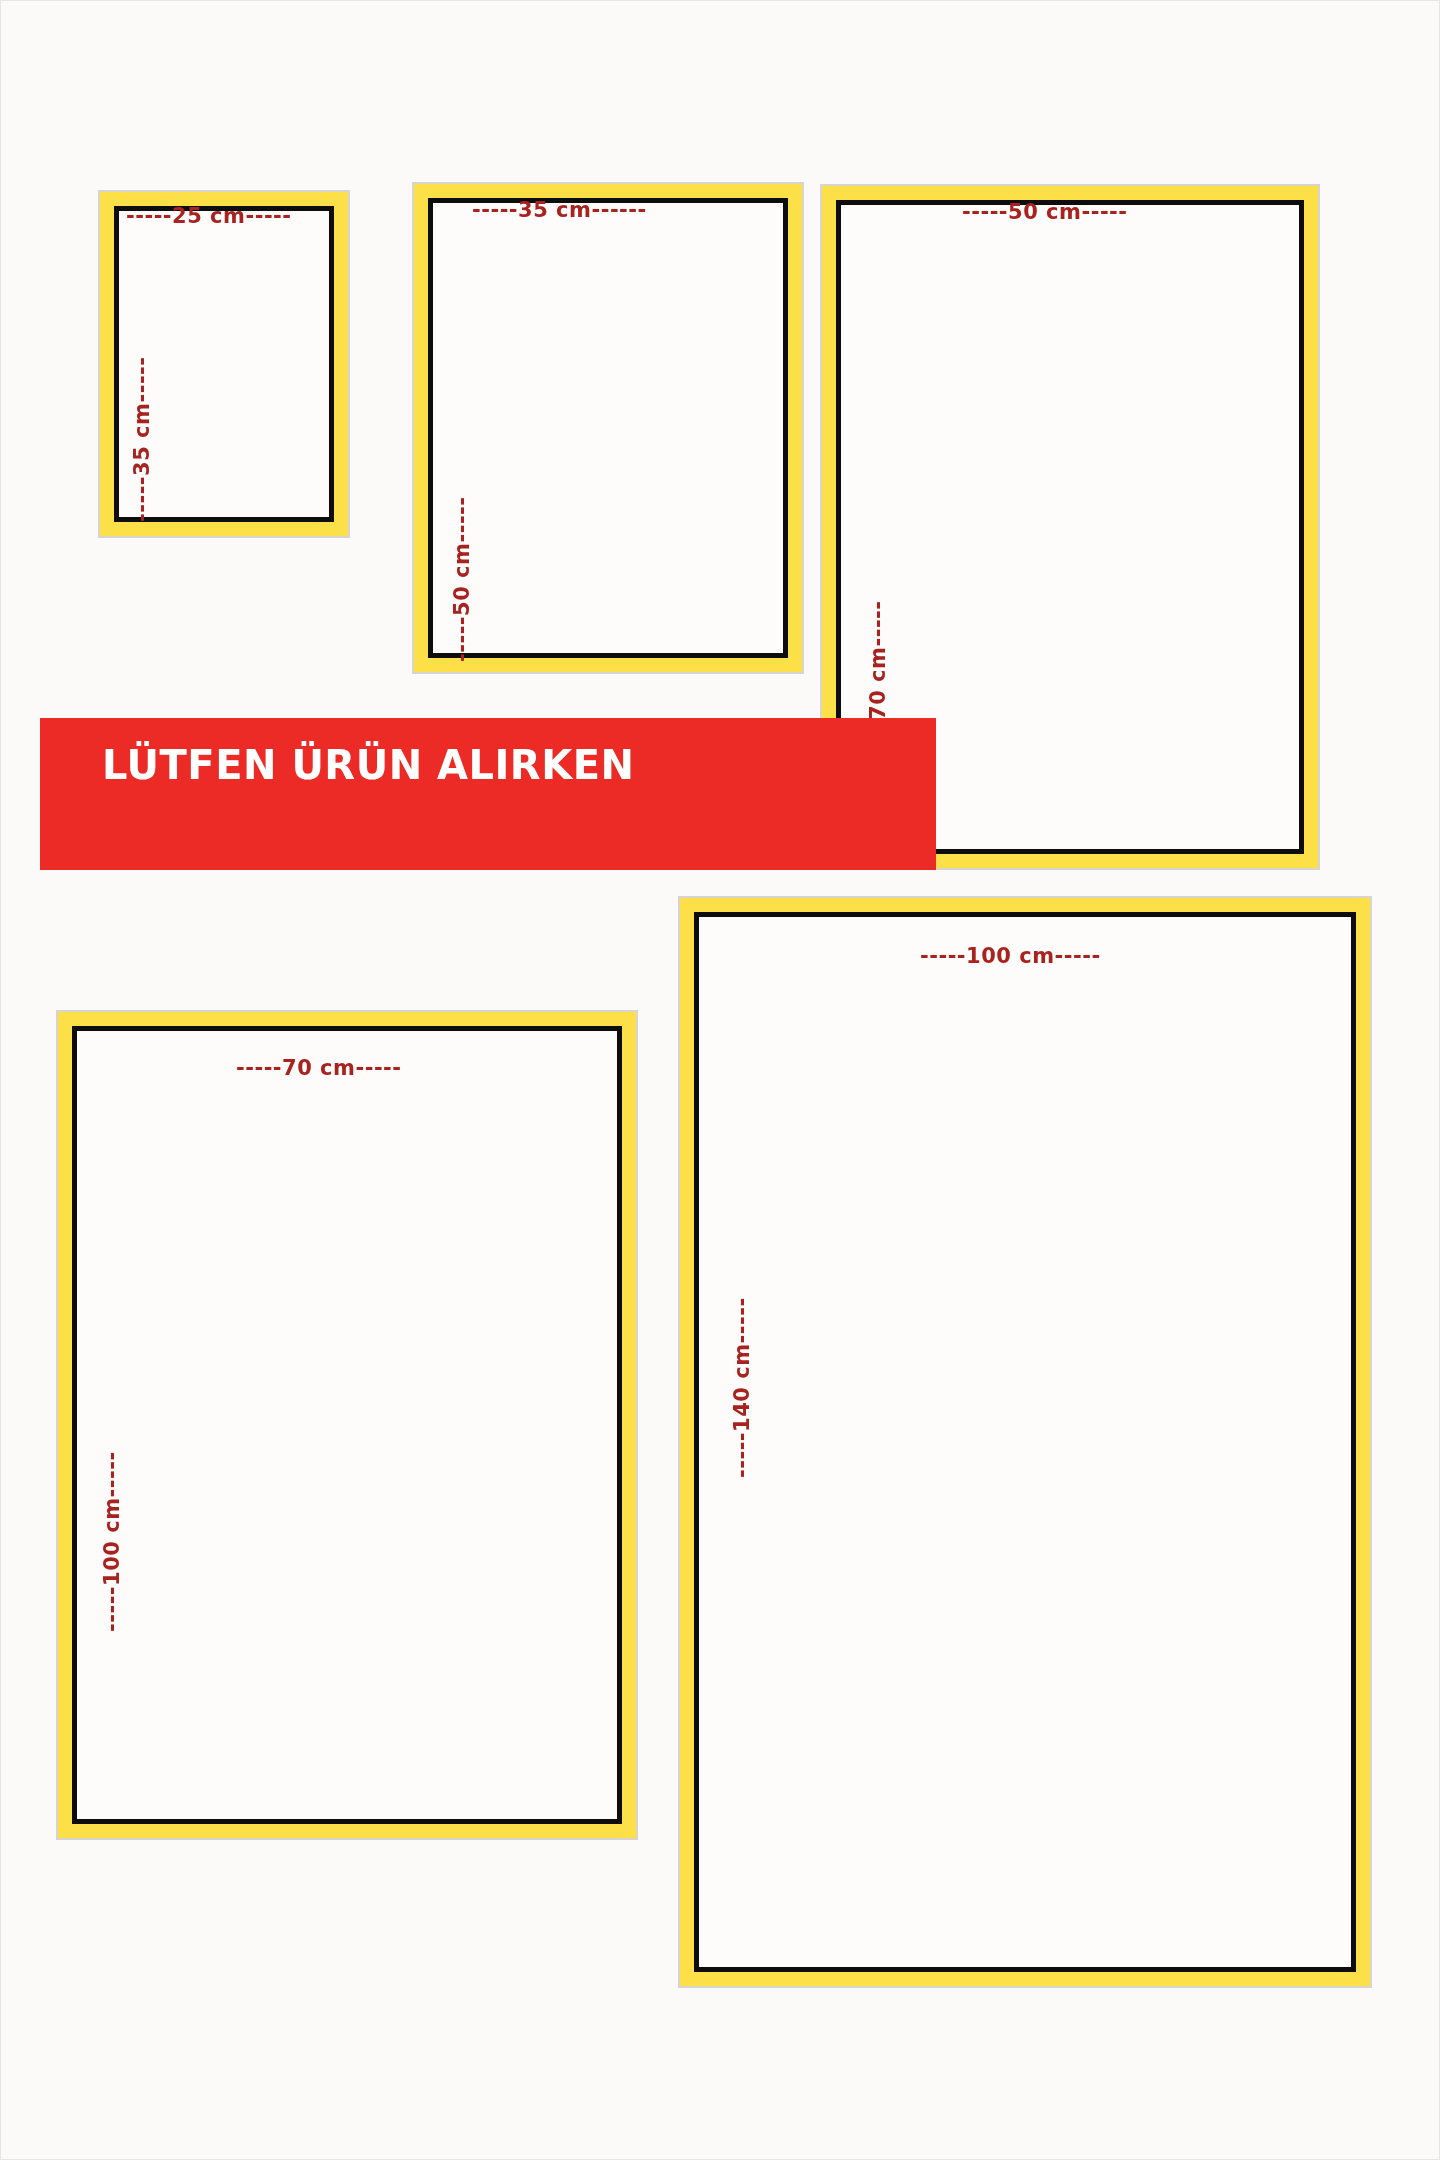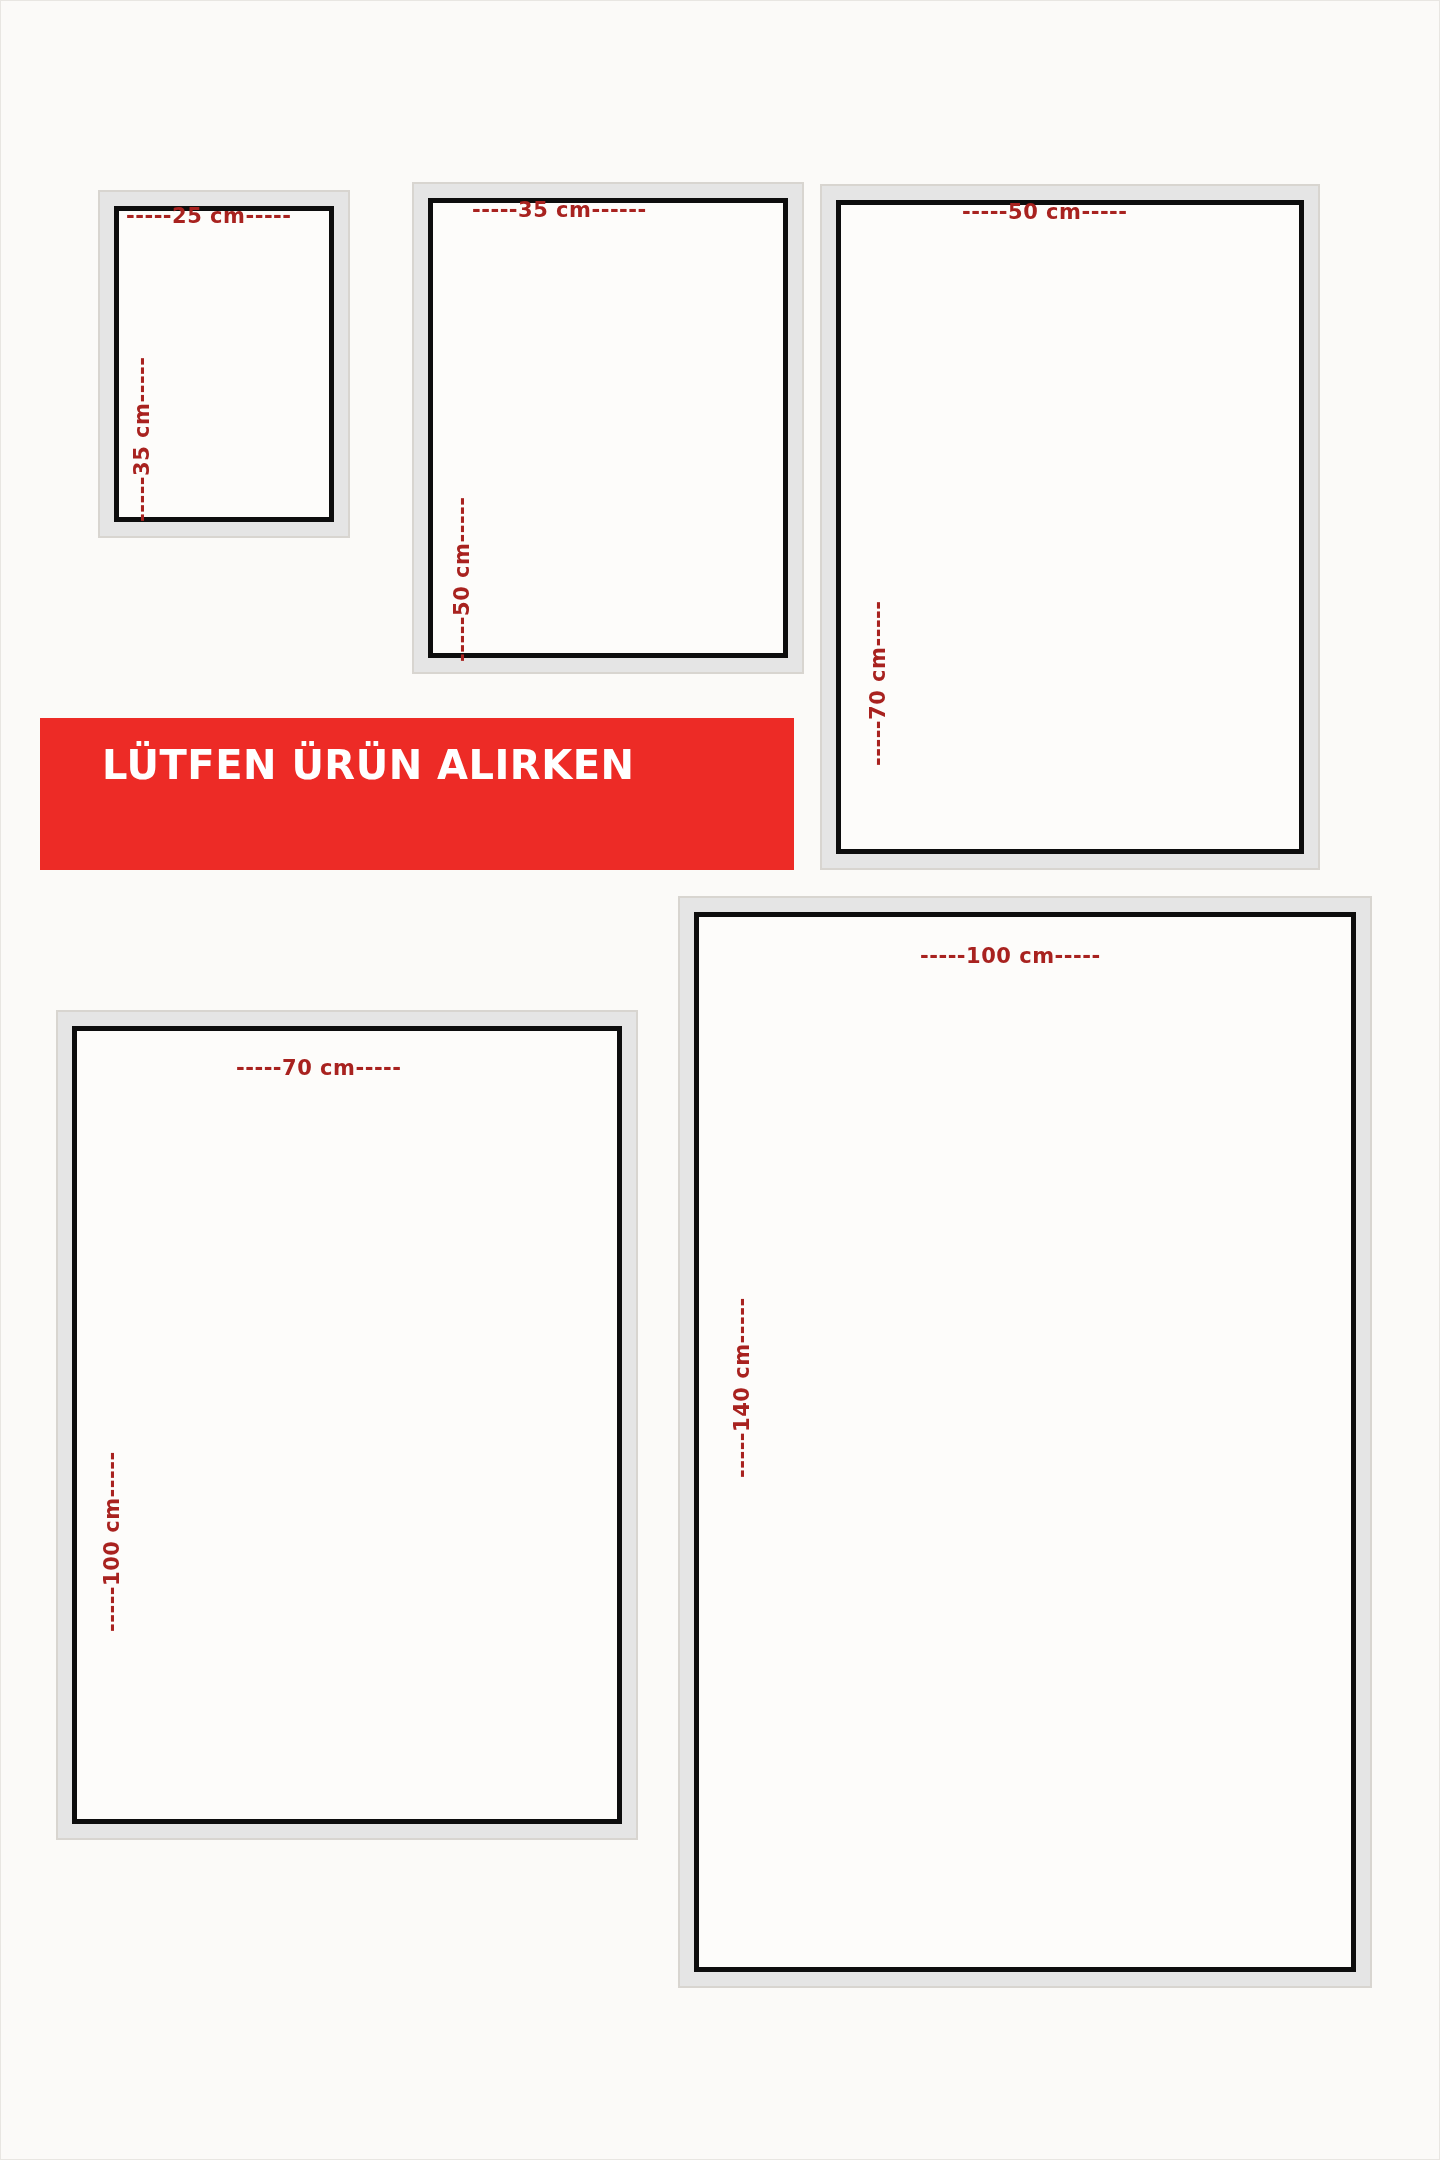--- a/index.html
+++ b/index.html
@@ -24,21 +24,21 @@
   #canvas::after {
     content: "";
     position: absolute;
     left: 0; top: 0; right: 0; bottom: 0;
     border: 1px solid #e8e6e2;
     pointer-events: none;
   }
 
   .frame {
     position: absolute;
-    background: #e5e5e5;
+    background: #fde047;
     border: 2px solid #d8d5d0;
     box-sizing: border-box;
     padding: 14px;
   }
   .frame .inner {
     position: absolute;
     left: 14px; top: 14px; right: 14px; bottom: 14px;
     border: 5px solid #0d0d0d;
     background: #fdfcfa;
     box-sizing: border-box;
@@ -57,21 +57,21 @@
   .dim.vert {
     transform-origin: 0 0;
     transform: rotate(-90deg);
   }
 
   
   #warning-banner {
     position: absolute;
     left: 40px;
     top: 718px;
-    width: 754px;
+    width: 896px;
     height: 152px;
     background: #ed2b26;
     box-sizing: border-box;
     padding: 22px 0 0 62px;
   }
   #warning-banner .line {
     color: #ffffff;
     font-family: "DejaVu Sans", sans-serif;
     font-weight: 700;
     font-size: 40px;

